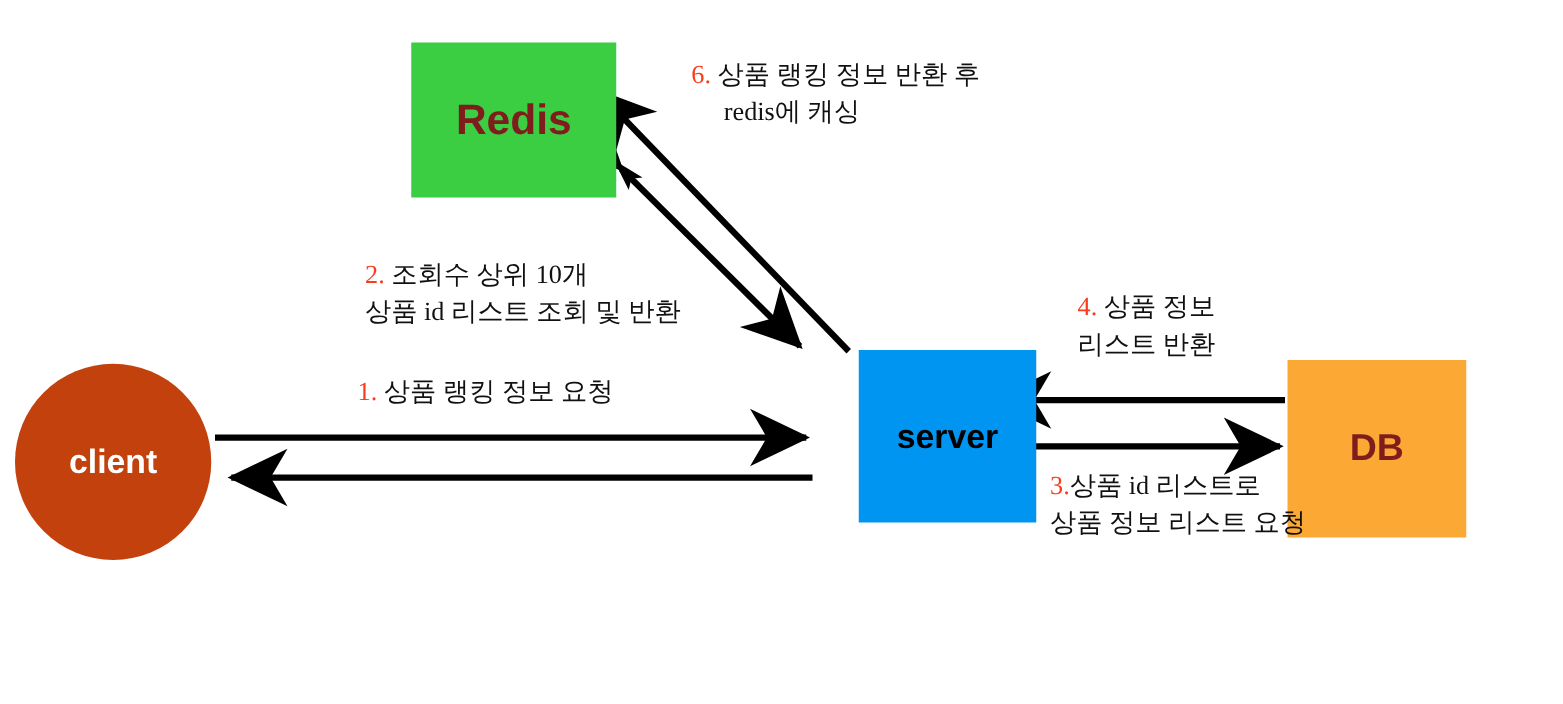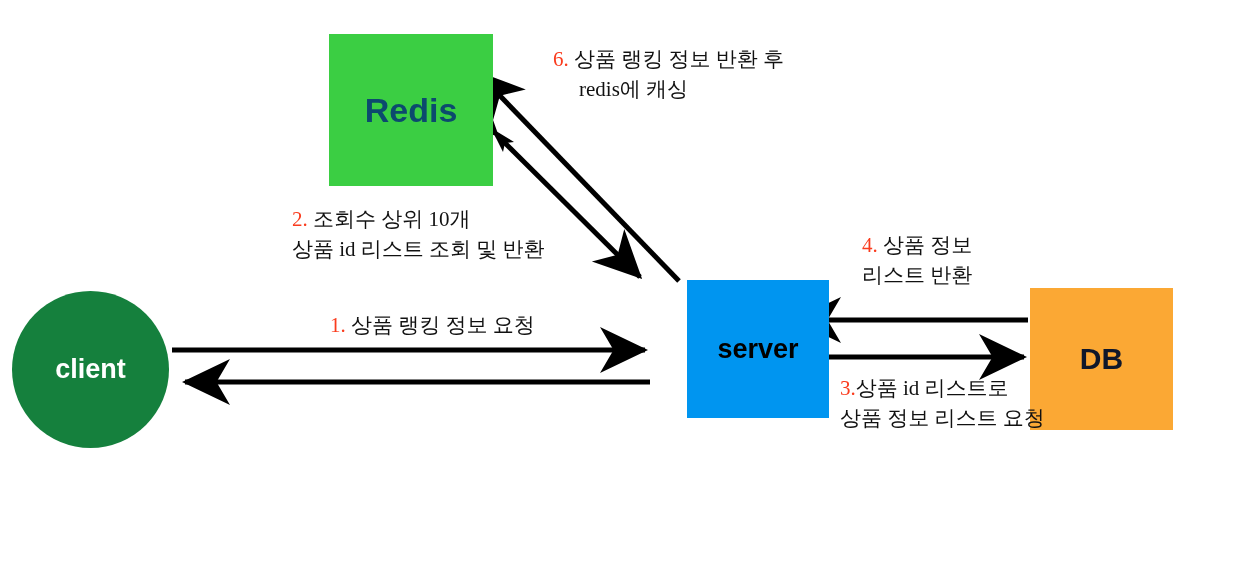--- a/index.html
+++ b/index.html
@@ -25,51 +25,51 @@
     align-items: center;
     justify-content: center;
     font-weight: bold;
     line-height: 1;
     z-index: 3;
   }
   #node-redis {
     left: 329px;
     top: 34px;
     width: 164px;
-    height: 152px;
+    height: 124px;
     background: #3BCE43;
-    color: #0c4a6e;
+    color: #7f1d1d;
     font-size: 34px;
   }
   #node-server {
     left: 658px;
     top: 280px;
     width: 142px;
     height: 138px;
     background: #0095F0;
     color: #000000;
     font-size: 27px;
     margin-left: 29px;
   }
   #node-db {
     left: 1030px;
     top: 288px;
     width: 143px;
     height: 142px;
     background: #FBA834;
-    color: #0f172a;
+    color: #7f1d1d;
     font-size: 30px;
   }
   #node-client {
     left: 12px;
     top: 291px;
     width: 157px;
     height: 157px;
     border-radius: 50%;
-    background: #15803d;
+    background: #c2410c;
     color: #ffffff;
     font-size: 27px;
   }
   
   #arrows {
     position: absolute;
     left: 0;
     top: 0;
     width: 1250px;
     height: 563px;
@@ -84,21 +84,21 @@
     white-space: nowrap;
     z-index: 4;
     font-family: Liberation Serif, serif;
   }
   .label .num {
     color: #FA3C1E;
   }
   .label .ln {
     display: block;
   }
-  #label-1 { left: 286px; top: 311px; margin-left: 44px; }
+  #label-1 { left: 286px; top: 299px; }
   #label-2 { left: 292px; top: 205px; }
   #label-3 { left: 840px; top: 374px; }
   #label-4 { left: 862px; top: 231px; }
   #label-5 { left: 268px; top: 409px; }
   #label-6 { left: 553px; top: 45px; }
   #label-2 .ln, #label-5 .ln, #label-6 .ln { text-align: left; }
 </style>
 </head>
 <body>
 

